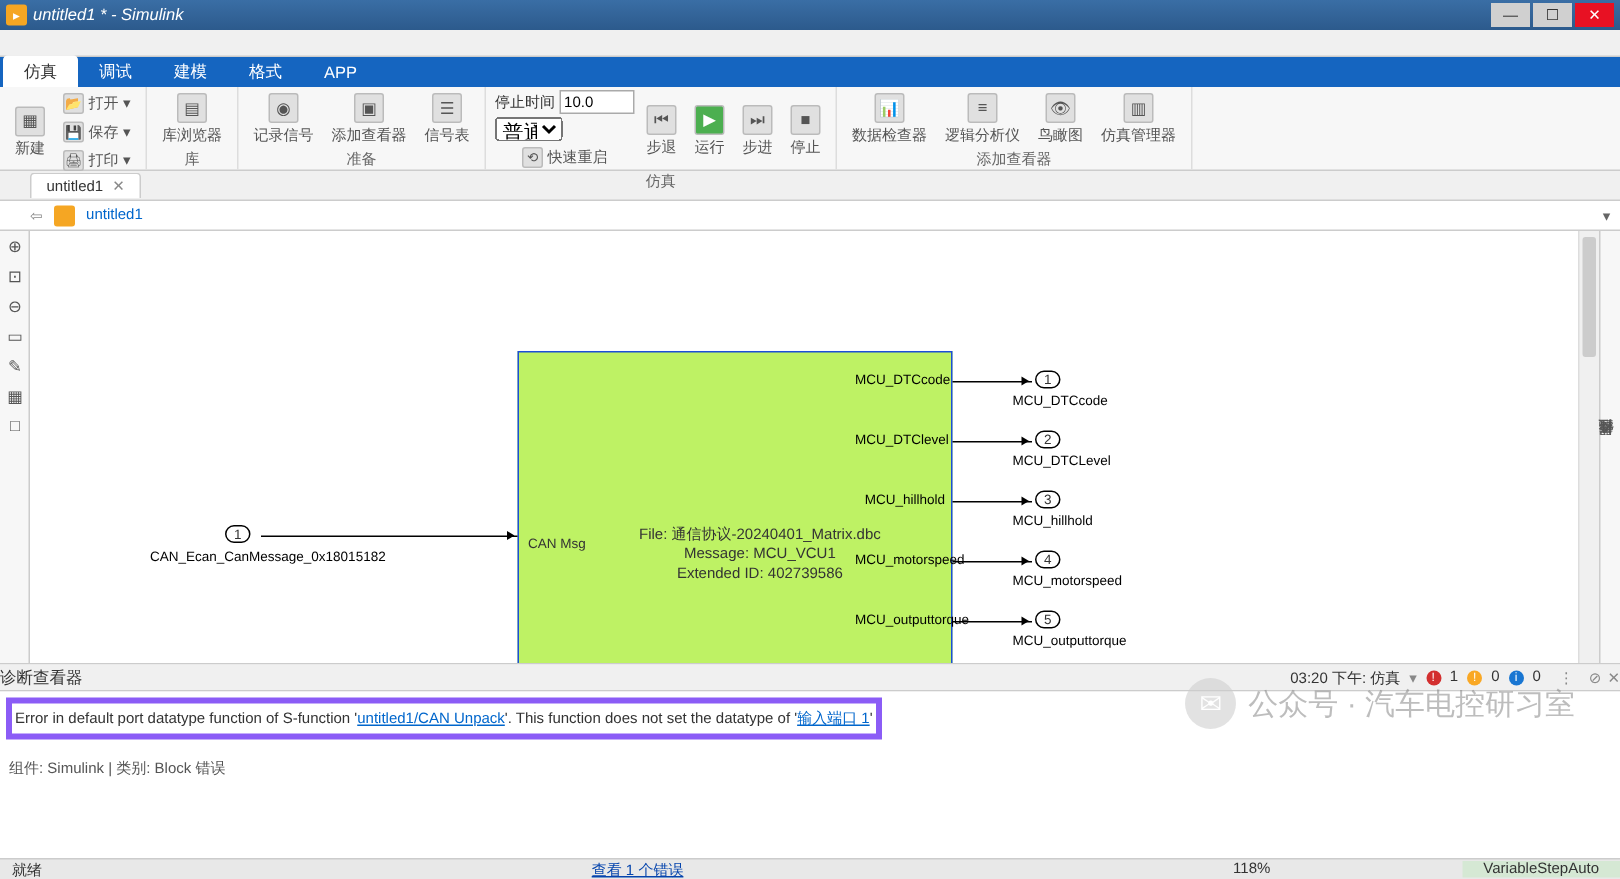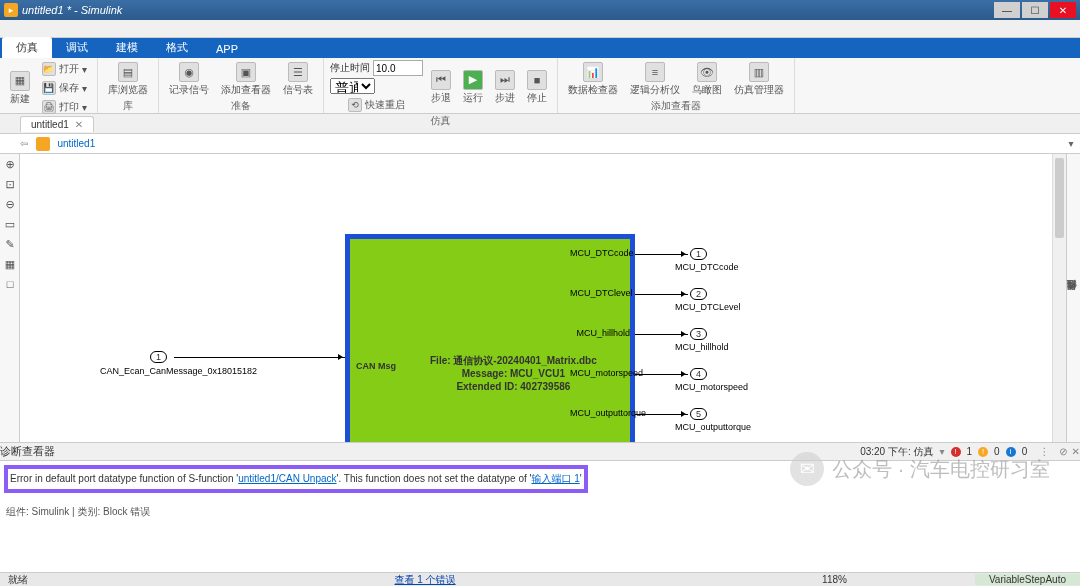--- a/index.html
+++ b/index.html
@@ -37,21 +37,21 @@
 .breadcrumb .dd { width:18px; color:#666; text-align:center; }
 .workspace { display:flex; height:calc(586px - 20px - 18px - 20px - 56px - 20px - 20px - 130px - 14px); position:relative; }
 .left-tools { width:20px; display:flex; flex-direction:column; background:#f7f7f7; border-right:1px solid #ccc; }
 .left-tools .tool { width:20px; height:20px; display:flex; align-items:center; justify-content:center; font-size:11px; color:#555; cursor:pointer; }
 .canvas { flex:1; background:#fff; position:relative; overflow:hidden; }
 .vert-text { position:absolute; top:50%; transform:translateY(-50%) rotate(180deg); writing-mode:vertical-rl; font-size:10px; color:#555; }
 .vt-left { left:-16px; }
 .right-strip { width:14px; background:#f7f7f7; border-left:1px solid #ccc; position:relative; }
 .canvas .scrollbar-v { position:absolute; right:0; top:0; bottom:0; width:14px; background:#f0f0f0; border-left:1px solid #ddd; }
 .canvas .scrollbar-v .thumb { position:absolute; top:4px; left:2px; right:2px; height:80px; background:#ccc; border-radius:2px; }
-.block { position:absolute; border:5px solid #1d4ed8; background:#84cc16;font-weight:bold; }
+.block { position:absolute; border:1px solid #1d4ed8; background:#bef264; }
 .port-label { position:absolute; font-size:9px; color:#000; }
 .port-num { display:inline-block; border:1px solid #000; border-radius:8px; padding:0 5px; font-size:9px; background:#fff; }
 .arrow { position:absolute; height:1px; background:#000; }
 .arrow::after { content:""; position:absolute; right:-1px; top:-3px; border:3px solid transparent; border-left:5px solid #000; }
 .diag-panel { height:130px; border-top:1px solid #ccc; display:flex; flex-direction:column; font-size:10px; }
 .diag-header { height:18px; background:#f0f0f0; border-bottom:1px solid #ccc; display:flex; align-items:center; padding:0 0; }
 .diag-header .dtitle { flex:1; font-size:11px; }
 .diag-header .dstatus { display:flex; align-items:center; gap:6px; font-size:10px; }
 .diag-header .dot { width:10px; height:10px; border-radius:50%; display:inline-flex; align-items:center; justify-content:center; font-size:8px; color:#fff; }
 .diag-header .dot.err { background:#d32f2f; }

